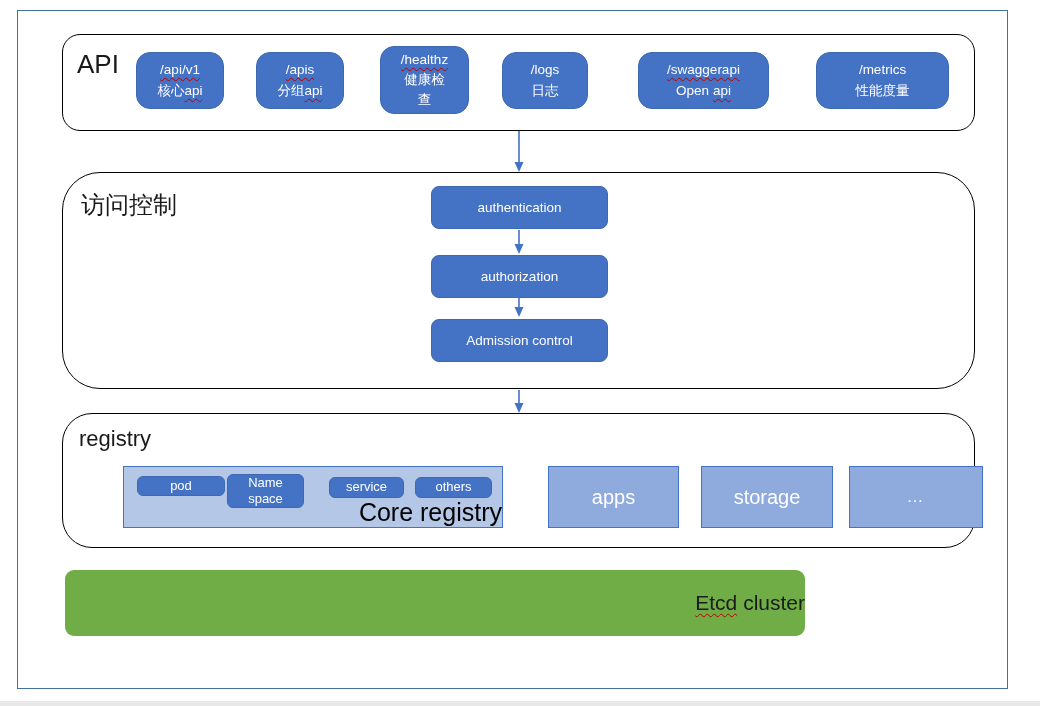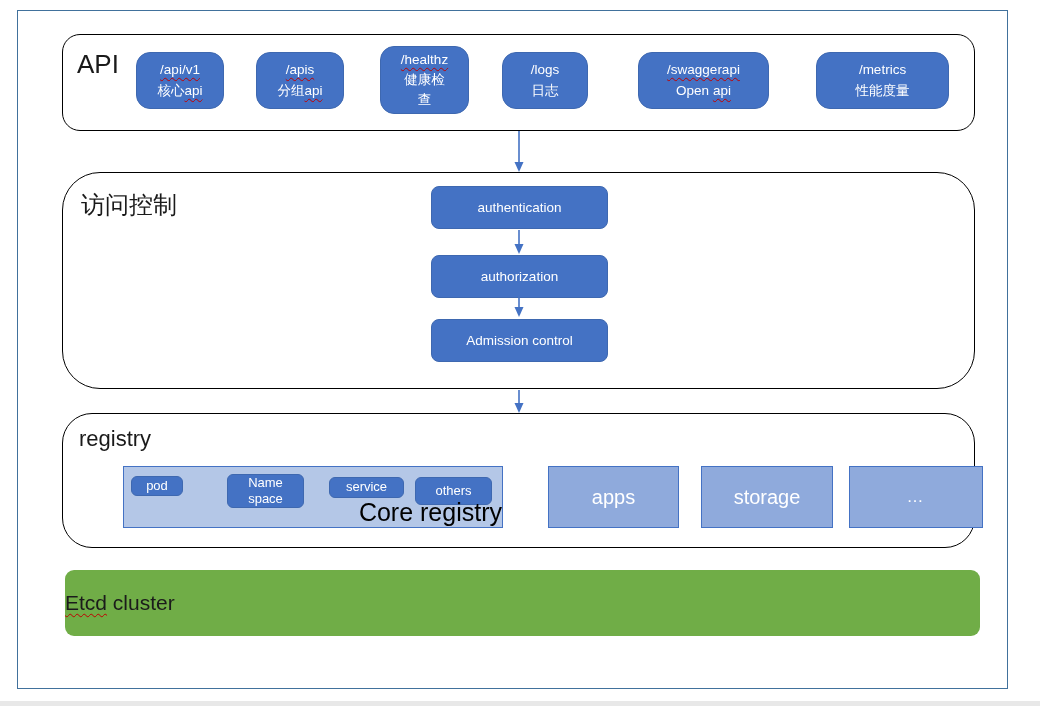--- a/index.html
+++ b/index.html
@@ -96,24 +96,24 @@
     background: var(--box-blue);
     border: 1px solid var(--box-blue-border);
     border-radius: 6px;
     box-sizing: border-box;
     color: #ffffff;
     font-size: 13px;
     line-height: 1.25;
     display: flex; align-items: center; justify-content: center;
     text-align: center;
   }
-  .chip-pod       { left: 7px;  top: 9px;  width: 52px; height: 20px; }
+  .chip-pod       { left: 13px;  top: 9px;  width: 88px; height: 20px; }
   .chip-namespace { left: 103px; top: 7px;  width: 77px; height: 34px; padding: 0 30px; }
   .chip-service   { left: 205px; top: 10px; width: 75px; height: 21px; }
-  .chip-others    { left: 291px; top: 10px; width: 77px; height: 28px; }
+  .chip-others    { left: 291px; top: 10px; width: 77px; height: 21px; }
   .core-title {
     position: absolute;
     right: 0; bottom: 0px;
     color: #000000;
     font-size: 25px;
     white-space: nowrap;
   }
 
   .side-box {
     position: absolute;
@@ -126,24 +126,24 @@
     display: flex; align-items: center; justify-content: center;
   }
   .side-apps    { left: 485px; width: 131px; }
   .side-storage { left: 638px; width: 132px; }
   .side-dots    { left: 786px; width: 134px; font-size: 17px; letter-spacing: 2px; }
 
   
   .etcd-bar {
     position: absolute;
     left: 65px; top: 570px;
-    width: 915px; height: 66px;
+    width: 740px; height: 66px;
     background: var(--green);
     border-radius: 9px;
-    display: flex; align-items: center; justify-content: flex-start;
+    display: flex; align-items: center; justify-content: flex-end;
     color: #1b1b1b;
     font-size: 21px;
   }
 
   
   .arrow { position: absolute; color: var(--box-blue); }
   .arrow line    { stroke: currentColor; stroke-width: 1.6; }
   .arrow polygon { fill: currentColor; }
   .arrow-1 { left: 513px; top: 131px; }
   .arrow-2 { left: 513px; top: 230px; }

